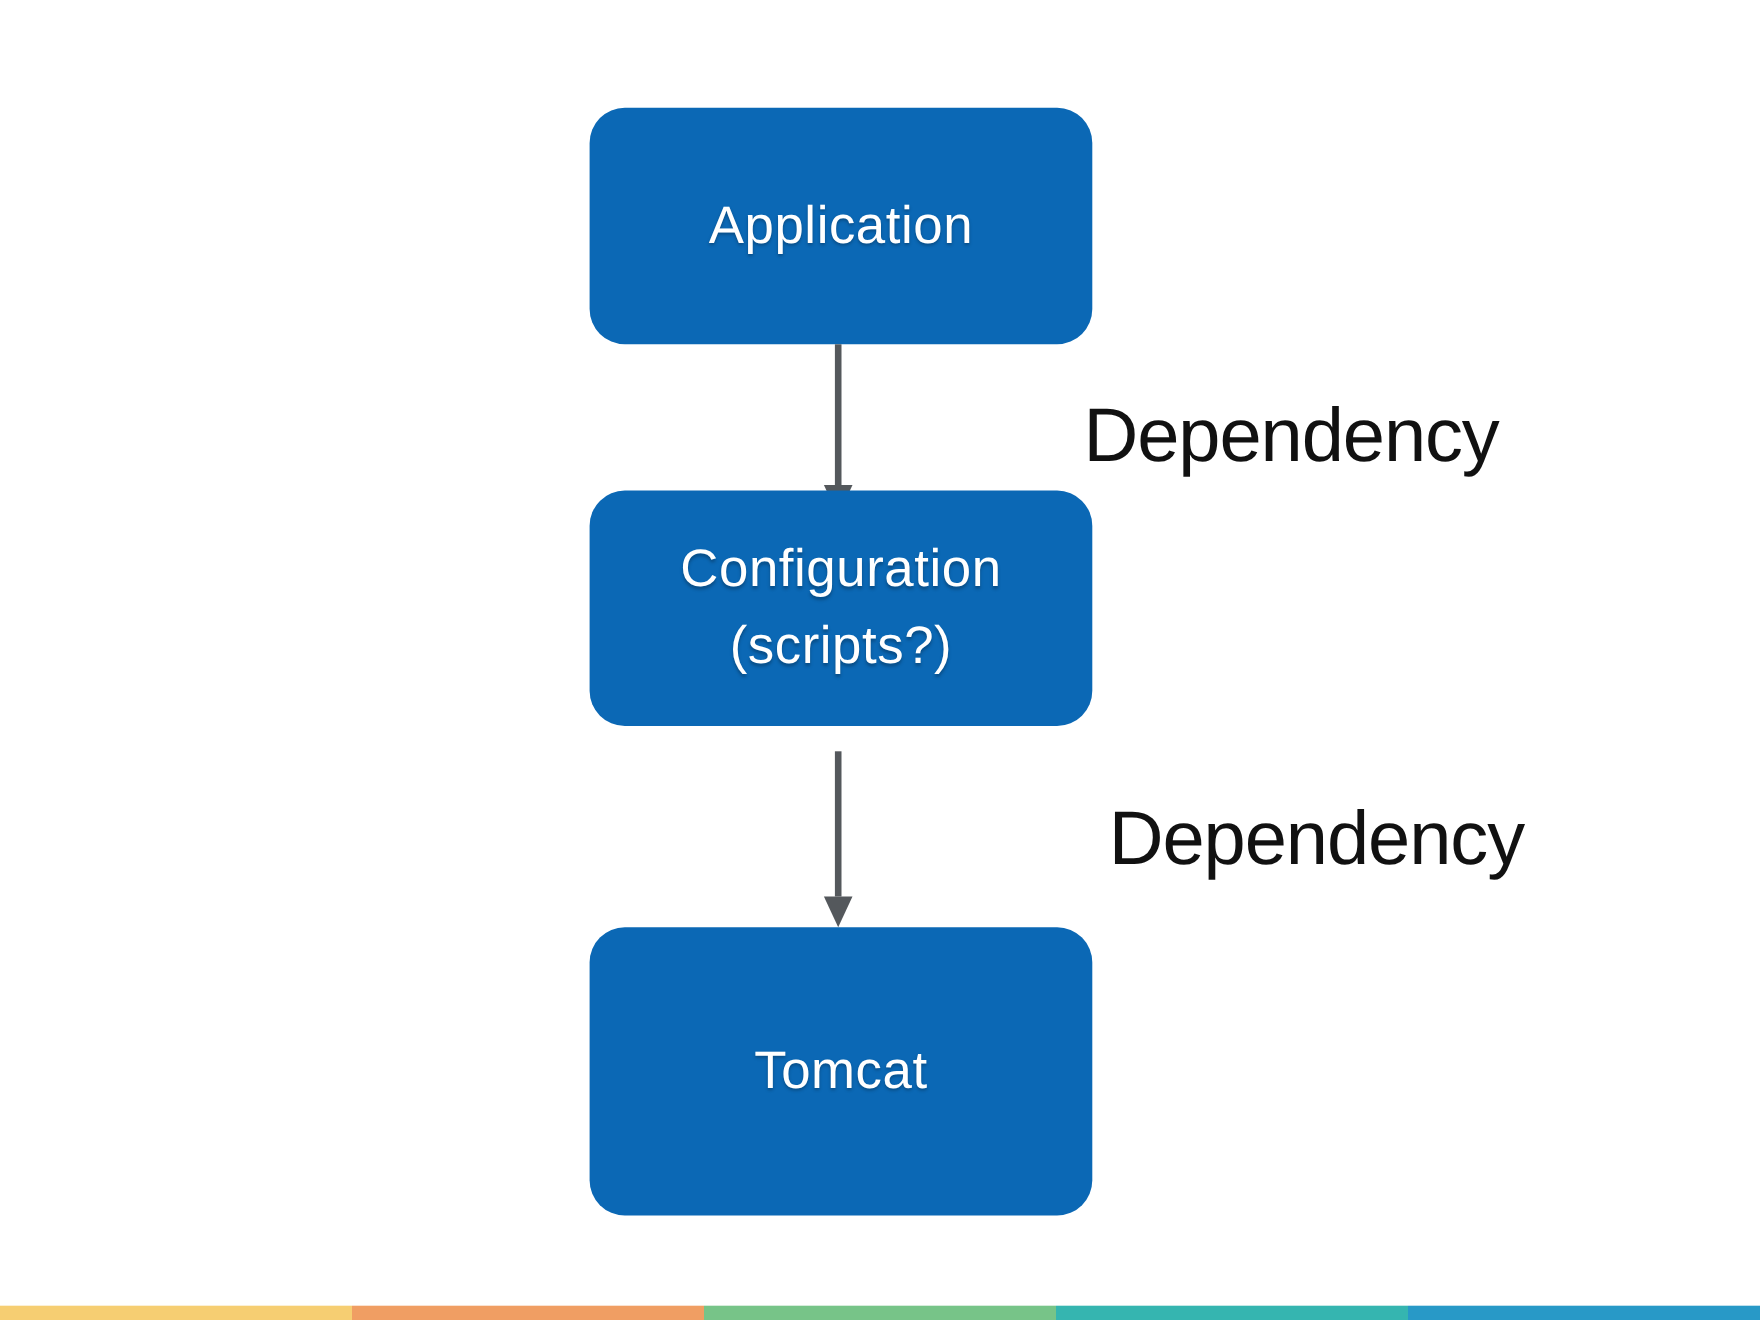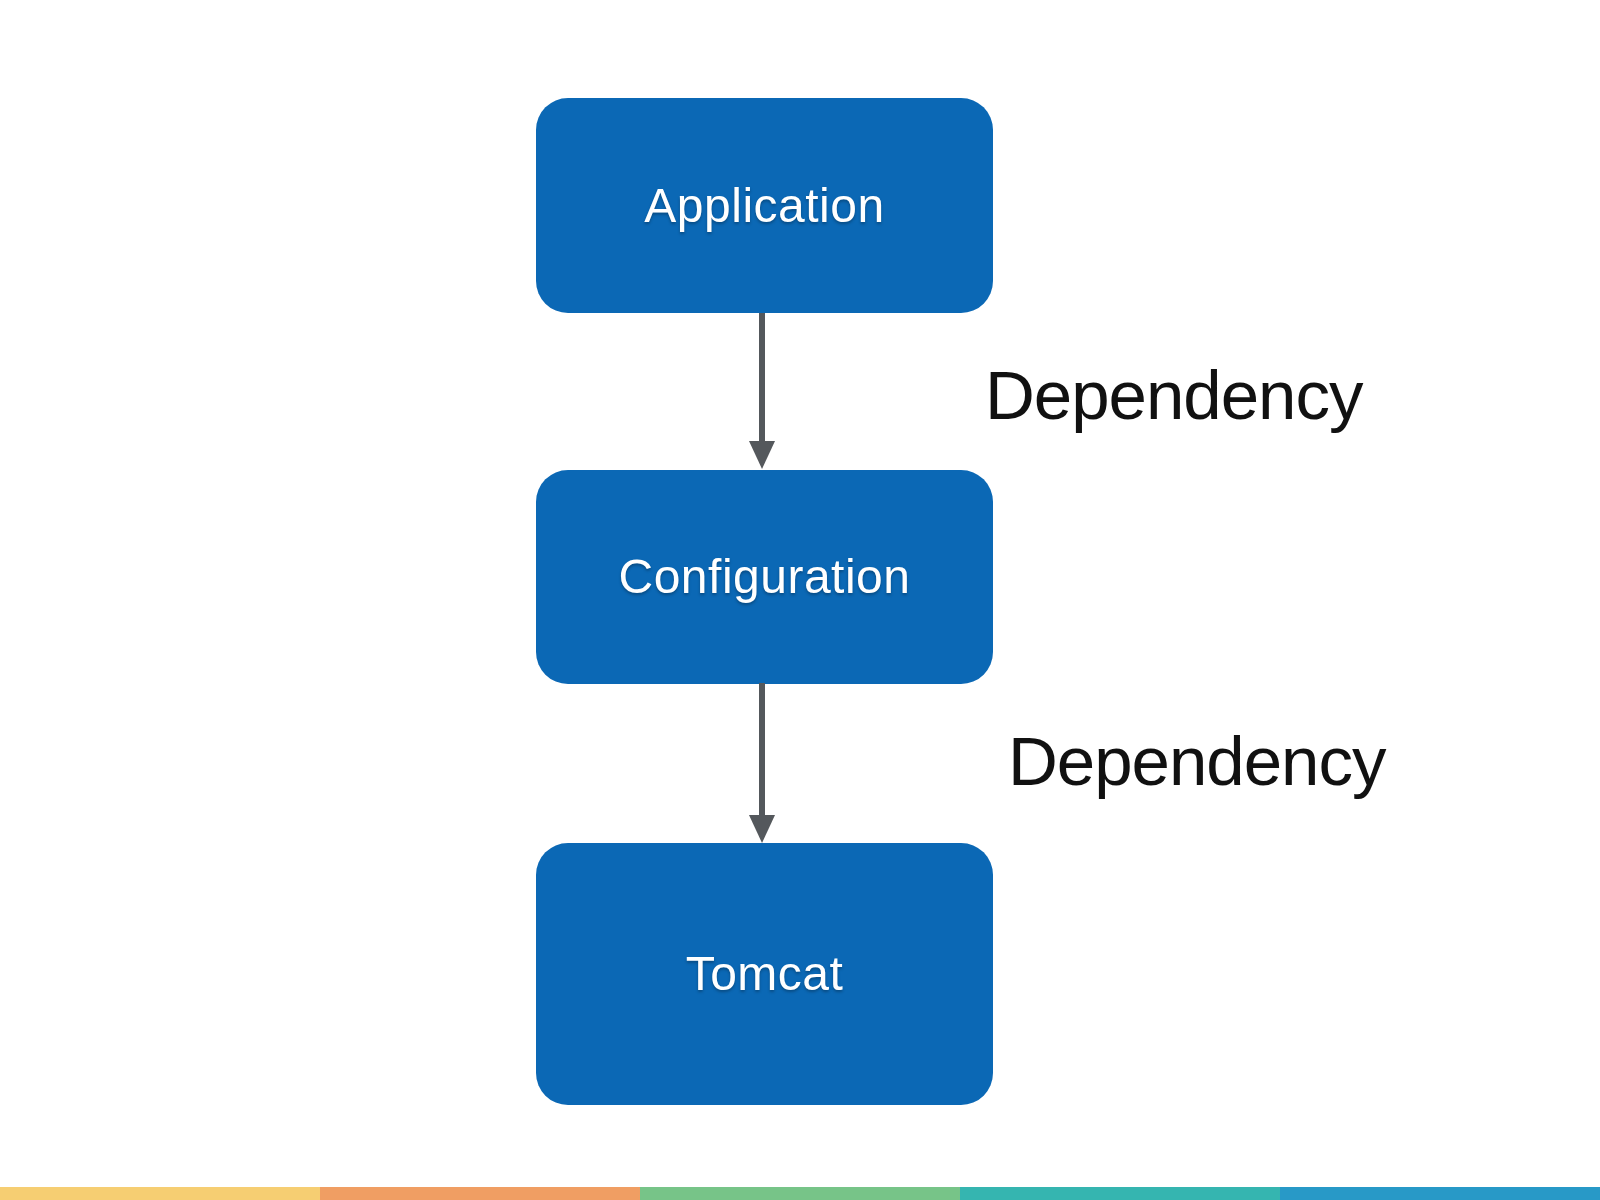--- a/index.html
+++ b/index.html
@@ -27,21 +27,21 @@
     text-align: center;
   }
   .node .node-label {
     font-size: 48px;
     line-height: 70px;
     font-weight: 400;
     letter-spacing: 0.5px;
     text-shadow: 0 2px 3px rgba(0,0,0,0.28);
   }
   .node-1 { top: 98px;  height: 215px; align-items: center; }
-  .node-2 { top: 470px; height: 214px; }
+  .node-2 { top: 446px; height: 214px; }
   .node-3 { top: 843px; height: 262px; }
 
   .arrow {
     position: absolute;
     left: 746px;
     width: 32px;
     display: flex;
     flex-direction: column;
     align-items: center;
   }
@@ -98,20 +98,21 @@
   <div class="arrow arrow-1">
     <div class="arrow-line"></div>
     <div class="arrow-head"></div>
   </div>
 
   <div class="edge-label edge-label-1">Dependency</div>
 
   <div class="node node-2">
     <div class="node-label">
       <span>Configuration</span><br>
+      <span>(scripts?)</span>
     </div>
   </div>
 
   <div class="arrow arrow-2">
     <div class="arrow-line"></div>
     <div class="arrow-head"></div>
   </div>
 
   <div class="edge-label edge-label-2">Dependency</div>
 

